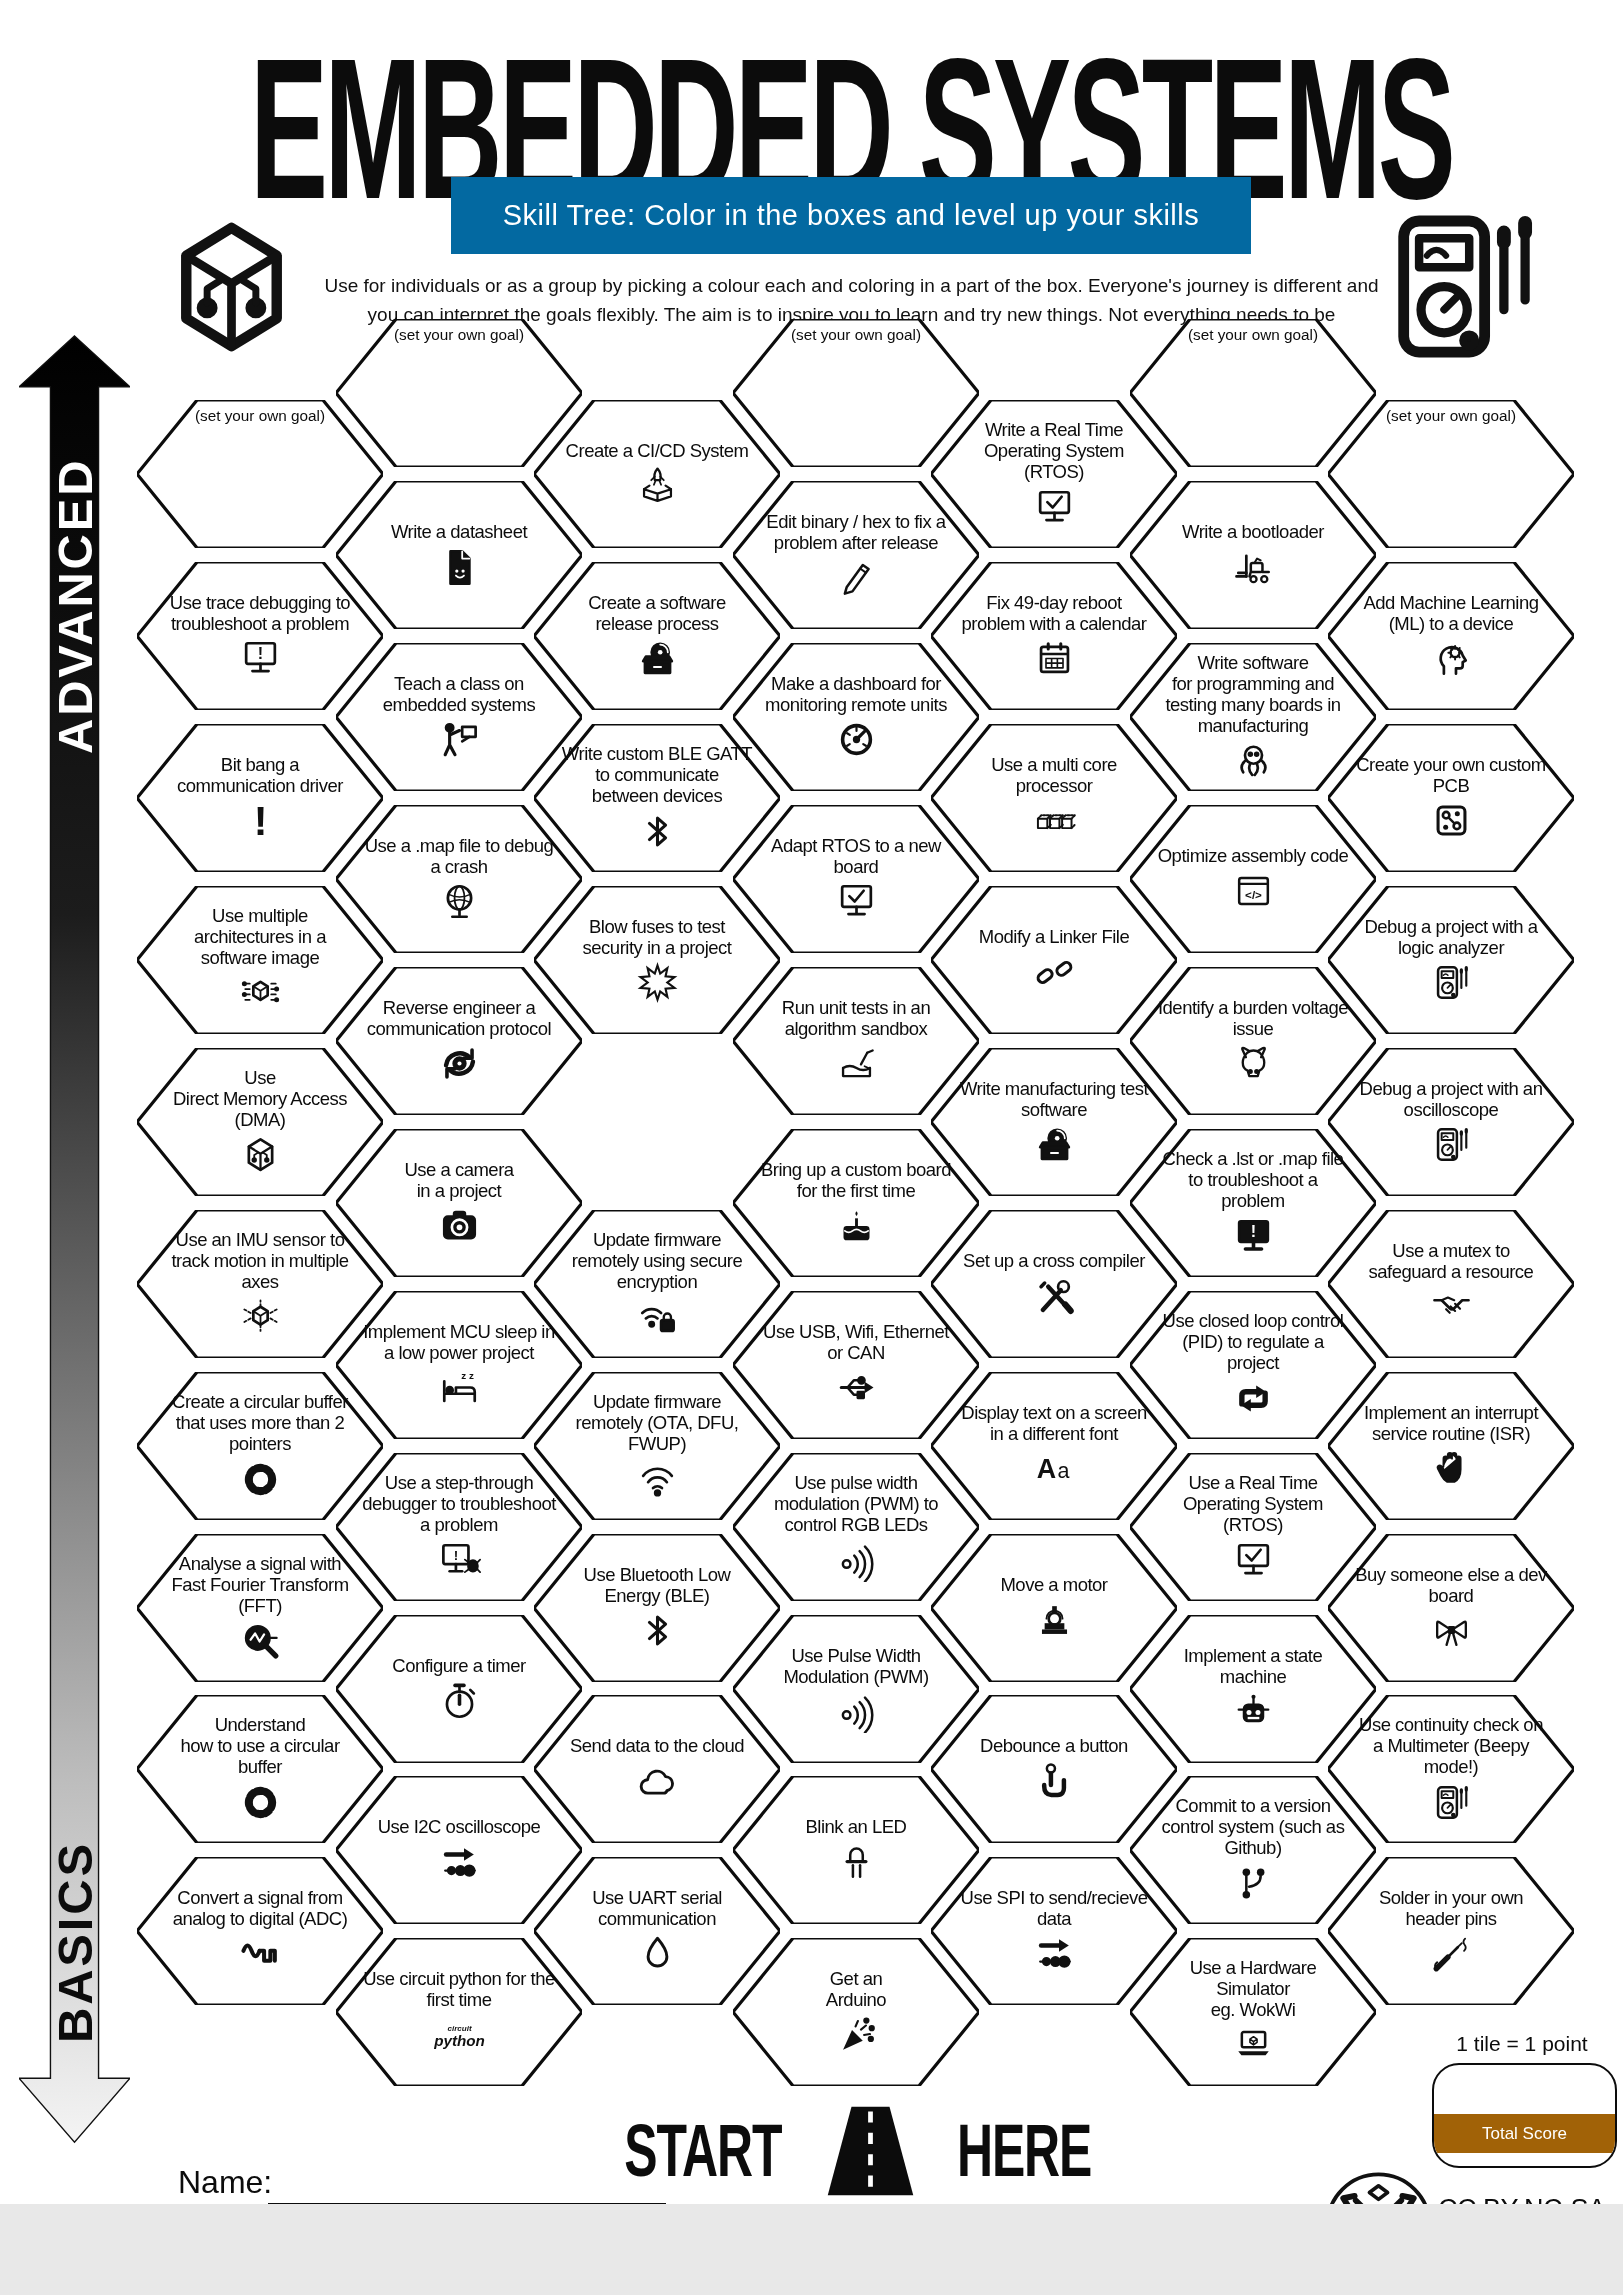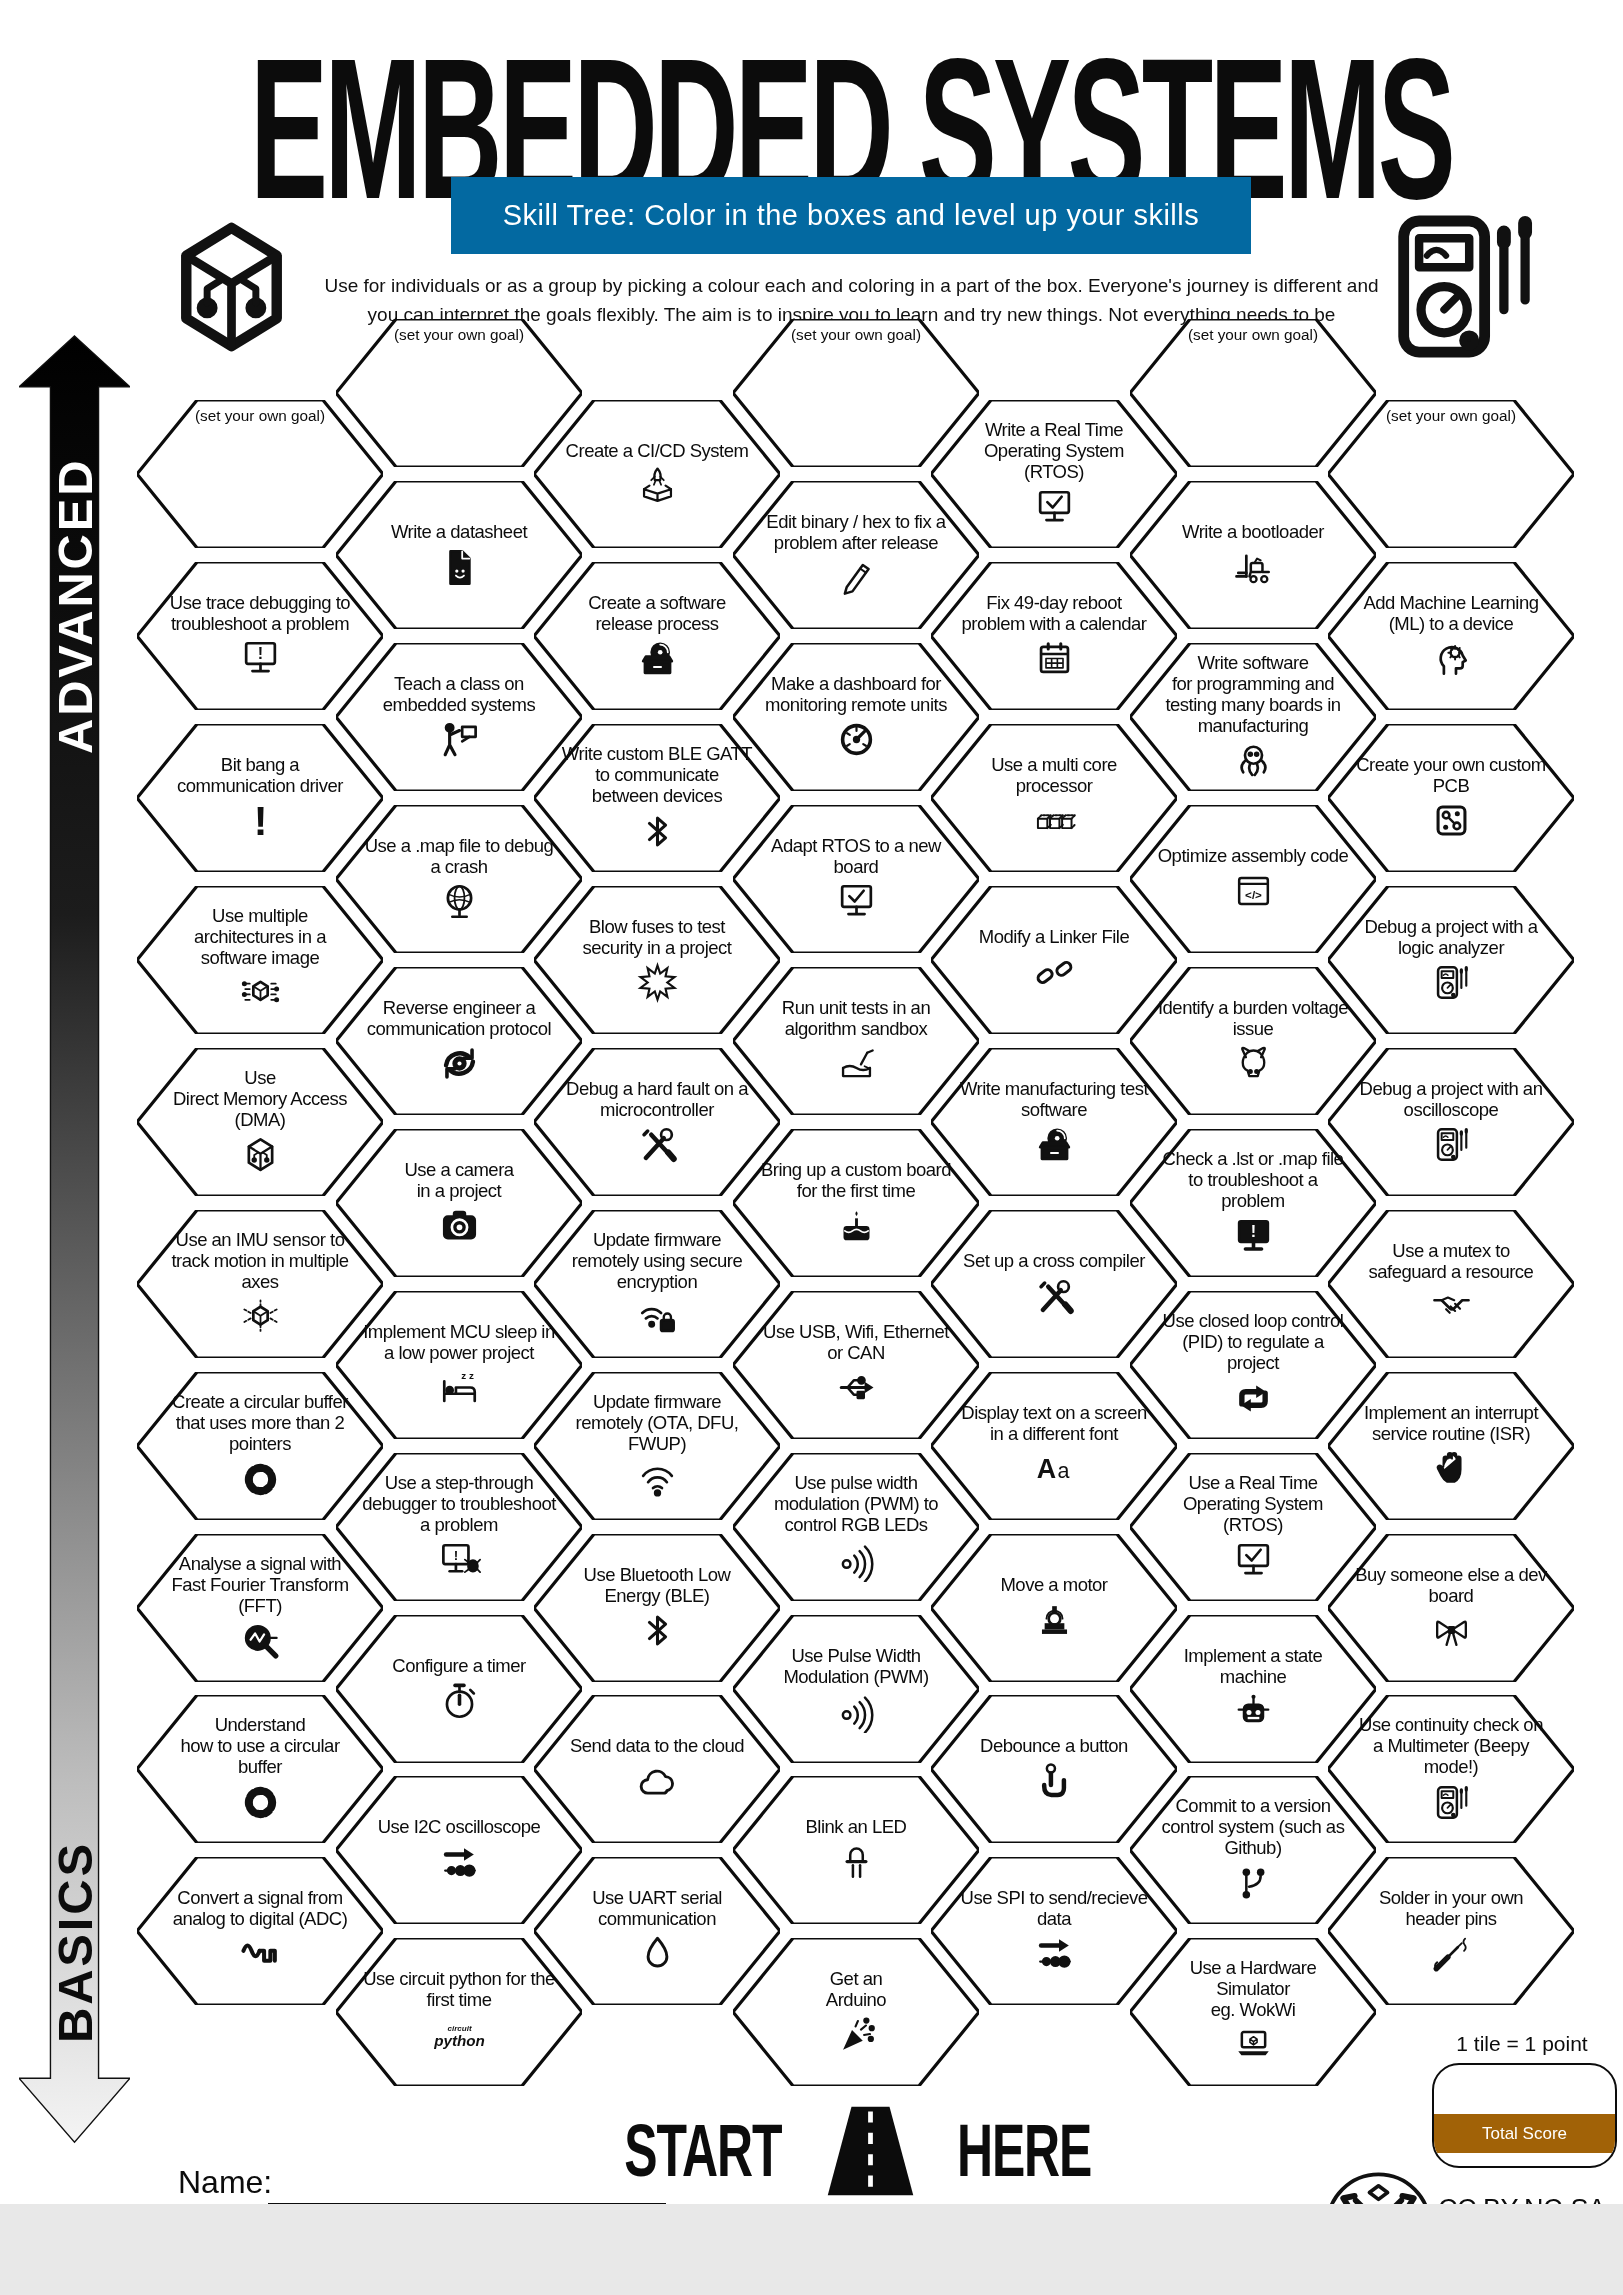--- a/index.html
+++ b/index.html
@@ -472,37 +472,20 @@
         </svg>
         <div class="hex-content">
           <div class="hex-label">Blow fuses to test security in a project</div>
           <svg class="hex-icon" viewBox="0 0 48 48">
             <g fill="none" stroke="#111" stroke-width="3" stroke-linecap="round" stroke-linejoin="round" font-family="Liberation Sans, sans-serif">
               <path d="M24 5 l3 9 8 -6 -2 9 10 1 -8 6 8 6 -10 1 2 9 -8 -6 -3 9 -3 -9 -8 6 2 -9 -10 -1 8 -6 -8 -6 10 -1 -2 -9 8 6 z" stroke-width="2.4" stroke-linejoin="miter"></path>
             </g>
           </svg>
         </div>
       </div>
-      <div class="hex" style="left: 534px; top: 1048px;">
-        <svg class="hex-shape" viewBox="0 0 532 320" preserveAspectRatio="none">
-          <polygon points="0,160 130,0 402,0 532,160 402,320 130,320" fill="#ffffff" stroke="#0c0c0c" stroke-width="7"></polygon>
-        </svg>
-        <div class="hex-content">
-          <div class="hex-label">Debug a hard fault on a microcontroller</div>
-          <svg class="hex-icon" viewBox="0 0 48 48">
-            <g fill="none" stroke="#111" stroke-width="3" stroke-linecap="round" stroke-linejoin="round" font-family="Liberation Sans, sans-serif">
-              <line x1="11" y1="39" x2="31" y2="17" stroke-width="5"></line>
-              <circle cx="34" cy="13" r="6"></circle>
-              <line x1="17" y1="13" x2="37" y2="35" stroke-width="5"></line>
-              <line x1="36" y1="33" x2="42" y2="40" stroke-width="7"></line>
-              <line x1="13" y1="9" x2="9" y2="13" stroke-width="4"></line>
-            </g>
-          </svg>
-        </div>
-      </div>
       <div class="hex" style="left: 534px; top: 1210px;">
         <svg class="hex-shape" viewBox="0 0 532 320" preserveAspectRatio="none">
           <polygon points="0,160 130,0 402,0 532,160 402,320 130,320" fill="#ffffff" stroke="#0c0c0c" stroke-width="7"></polygon>
         </svg>
         <div class="hex-content">
           <div class="hex-label">Update firmware remotely using secure encryption</div>
           <svg class="hex-icon" viewBox="0 0 48 48">
             <g fill="none" stroke="#111" stroke-width="3" stroke-linecap="round" stroke-linejoin="round" font-family="Liberation Sans, sans-serif">
               <path d="M7 19 a15 15 0 0 1 21 0 M11 25 a9.5 9.5 0 0 1 13 0" stroke-width="3"></path>
               <circle cx="17.5" cy="31.5" r="2.4" fill="#111"></circle>

